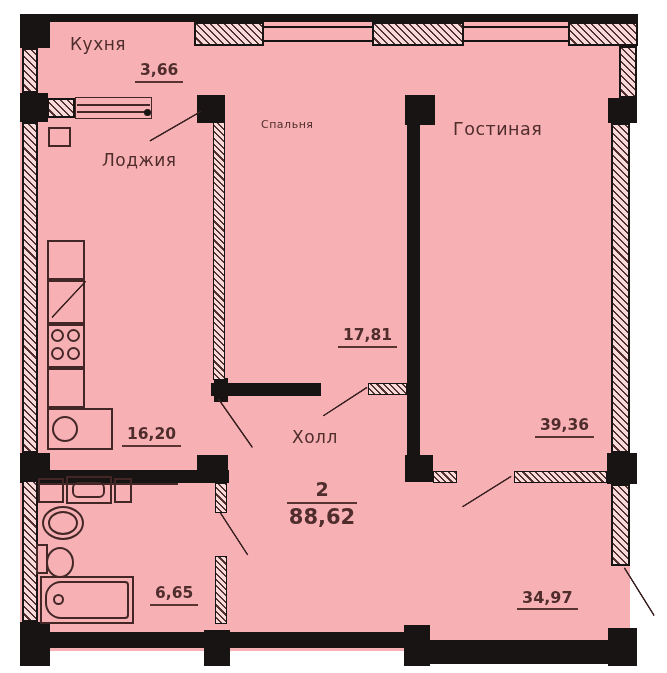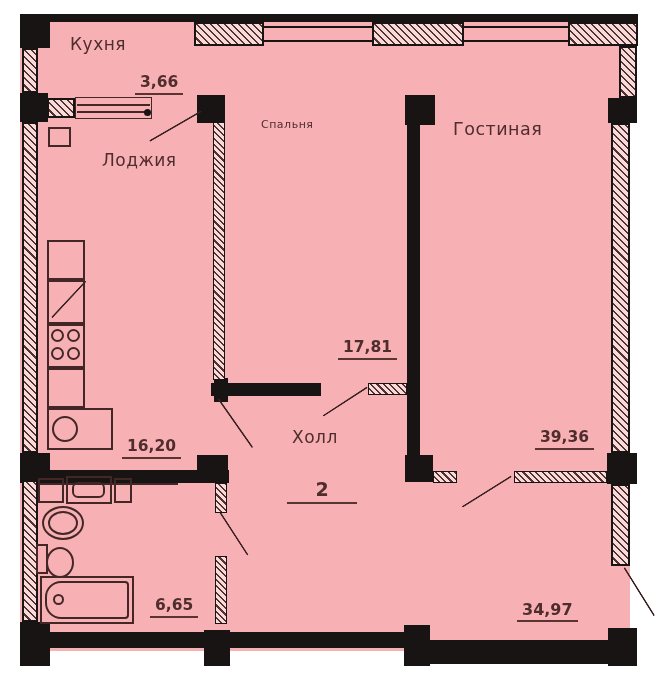--- a/index.html
+++ b/index.html
@@ -23,21 +23,21 @@
   }
   .door{position:absolute;height:0;border-top:2.5px solid #3a2222;transform-origin:0 0;border-radius:2px;}
   .fx{position:absolute;box-sizing:border-box;border:2px solid #432727;}
   .round{border-radius:50%;}
   .lbl{
     position:absolute;color:#502d2d;font-size:17px;letter-spacing:.5px;
     white-space:nowrap;line-height:1;
   }
   .area{
     position:absolute;color:#502d2d;font-size:15.5px;font-weight:bold;line-height:1;
-    white-space:nowrap;border-bottom:2px solid #5a3333;padding:0 5px 2px 5px;margin-top:12px;
+    white-space:nowrap;border-bottom:2px solid #5a3333;padding:0 5px 2px 5px;
   }
   .frac{position:absolute;width:78px;text-align:center;color:#502d2d;}
   .frac .fn{font-size:19px;font-weight:bold;line-height:1;}
   .frac .fl{height:2px;background:#5a3333;margin:3px 4px 2px 4px;}
   .frac .fd{font-size:21px;font-weight:bold;line-height:1.1;}
   .line{position:absolute;background:#432727;}
 </style>
 </head>
 <body>
 
@@ -137,15 +137,16 @@
   <div class="area" style="left:535px;top:418px;">39,36</div>
 
   <div class="lbl" style="left:292px;top:429px;">Холл</div>
   <div class="area" style="left:517px;top:590px;font-size:16px;">34,97</div>
 
   <div class="area" style="left:150px;top:586px;">6,65</div>
 
   <div class="frac" style="left:283px;top:480px;">
     <div class="fn">2</div>
     <div class="fl"></div>
+    <div class="fd">88,62</div>
   </div>
 
 </div>
 
 </body></html>

